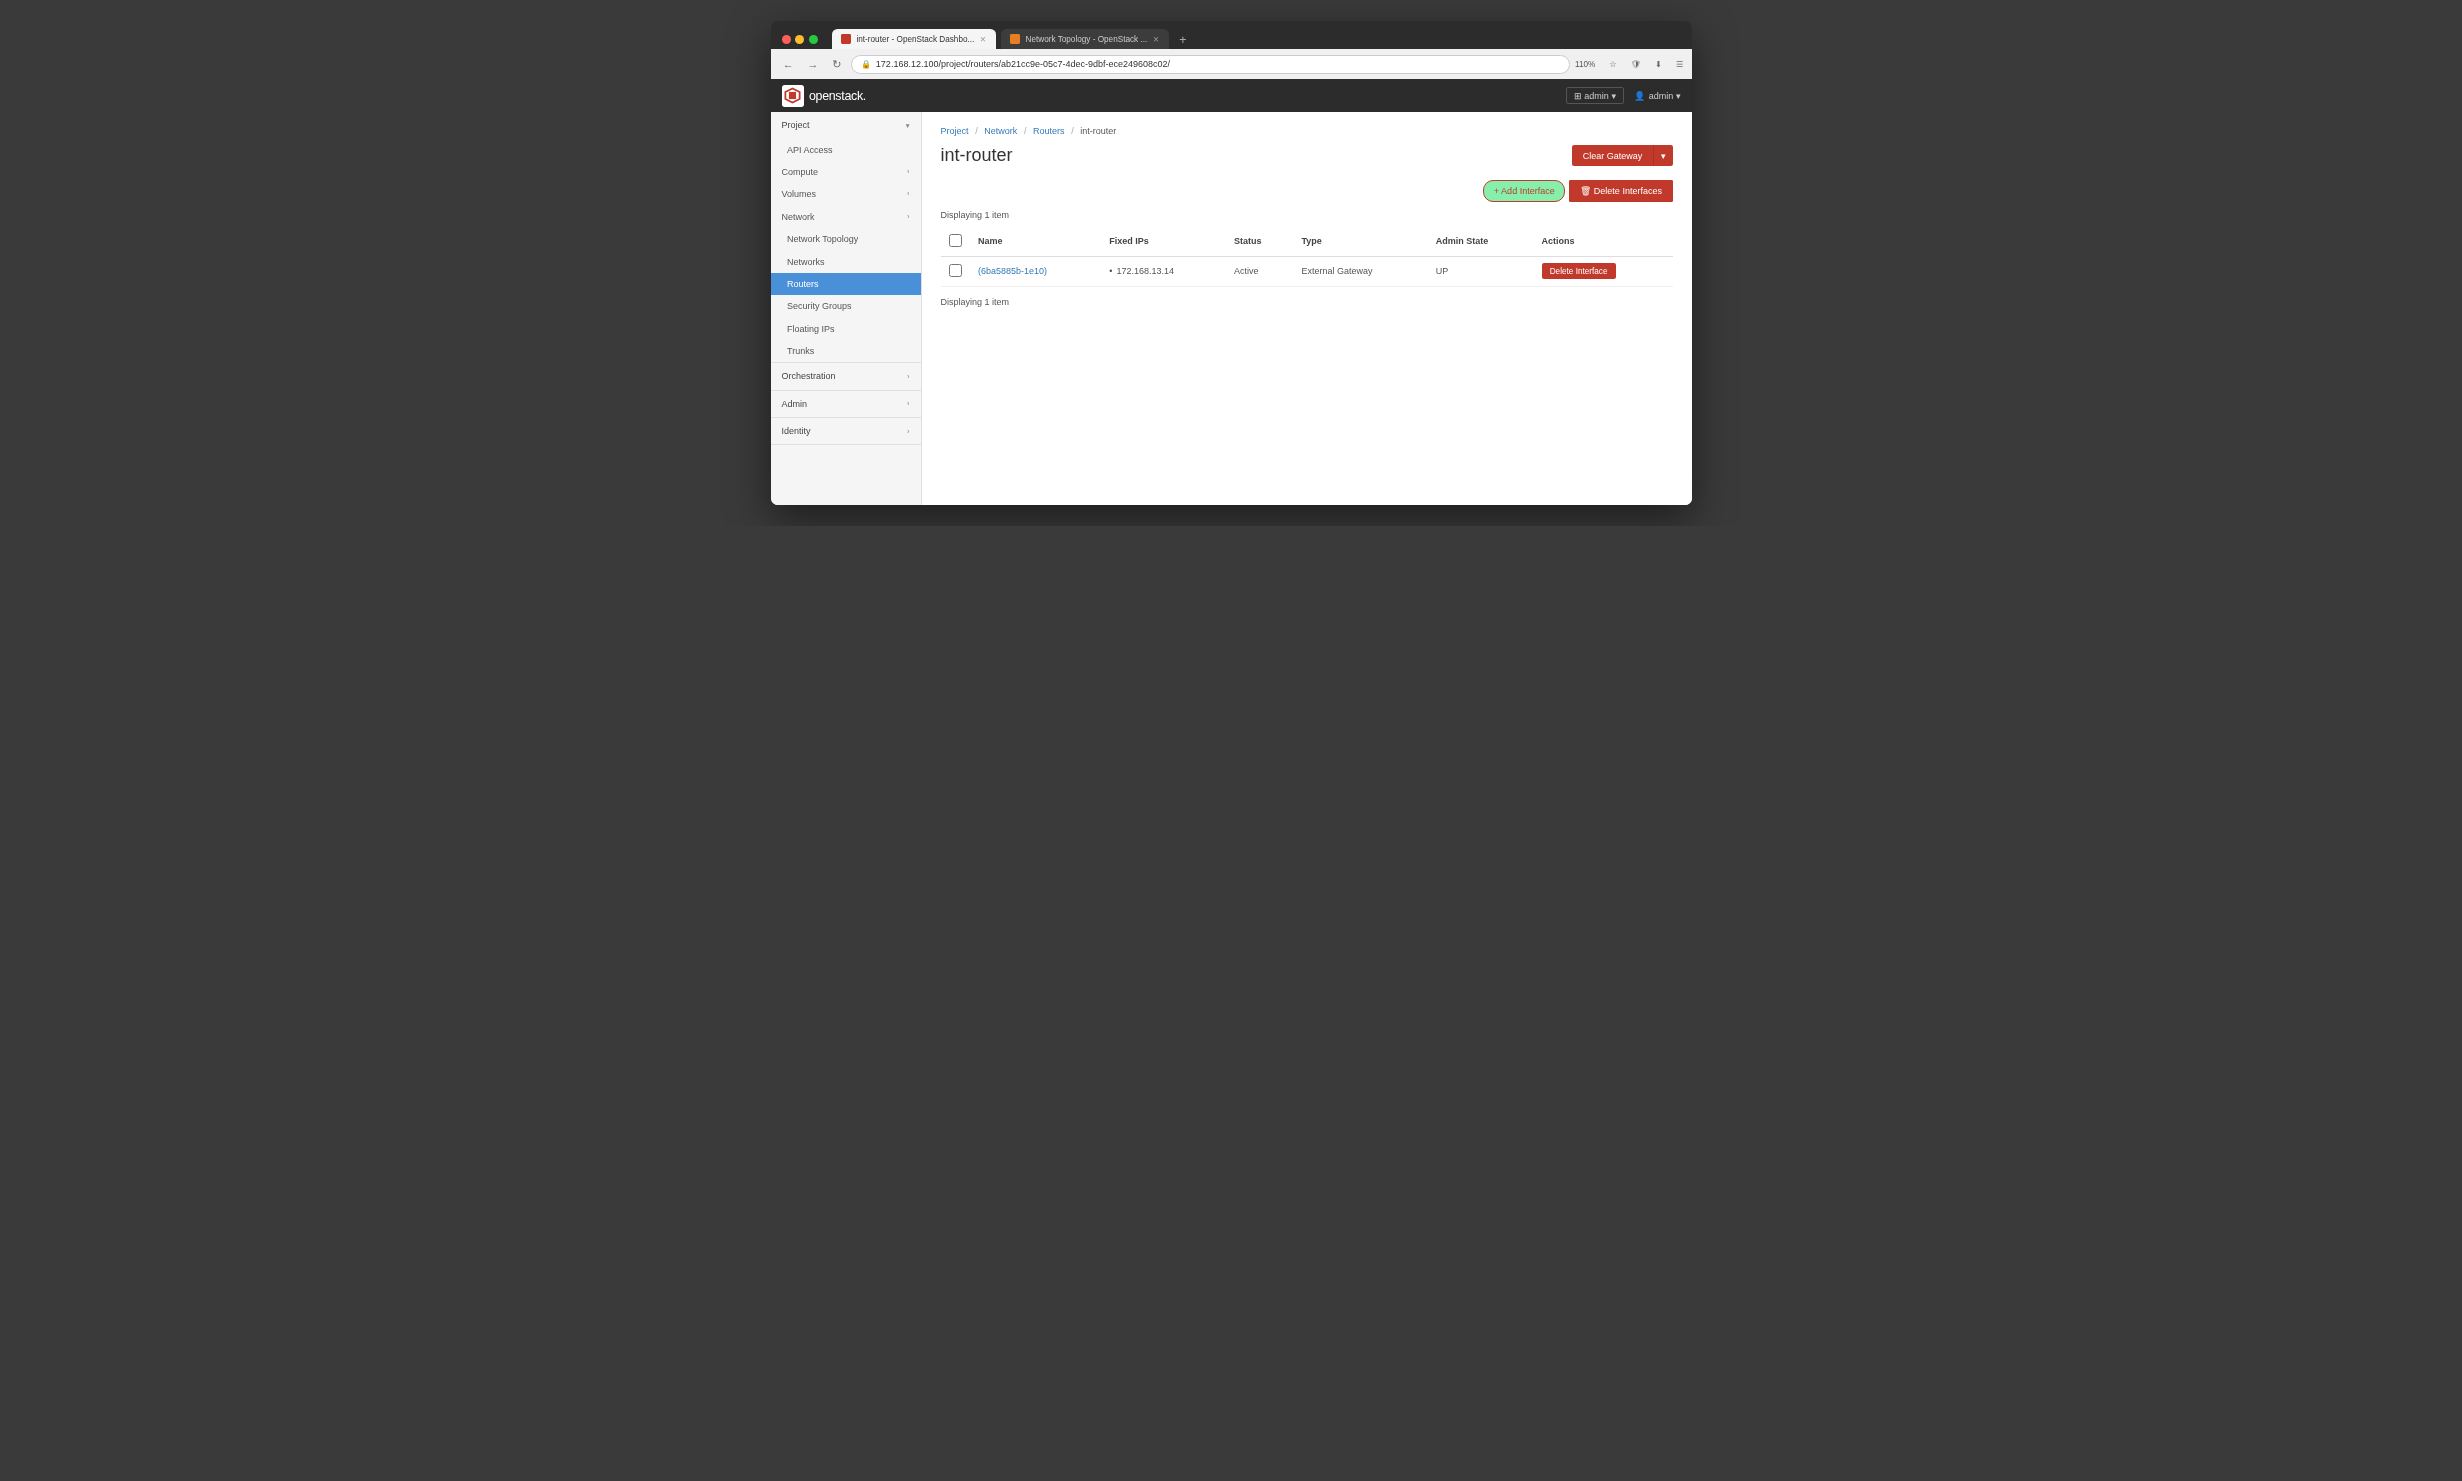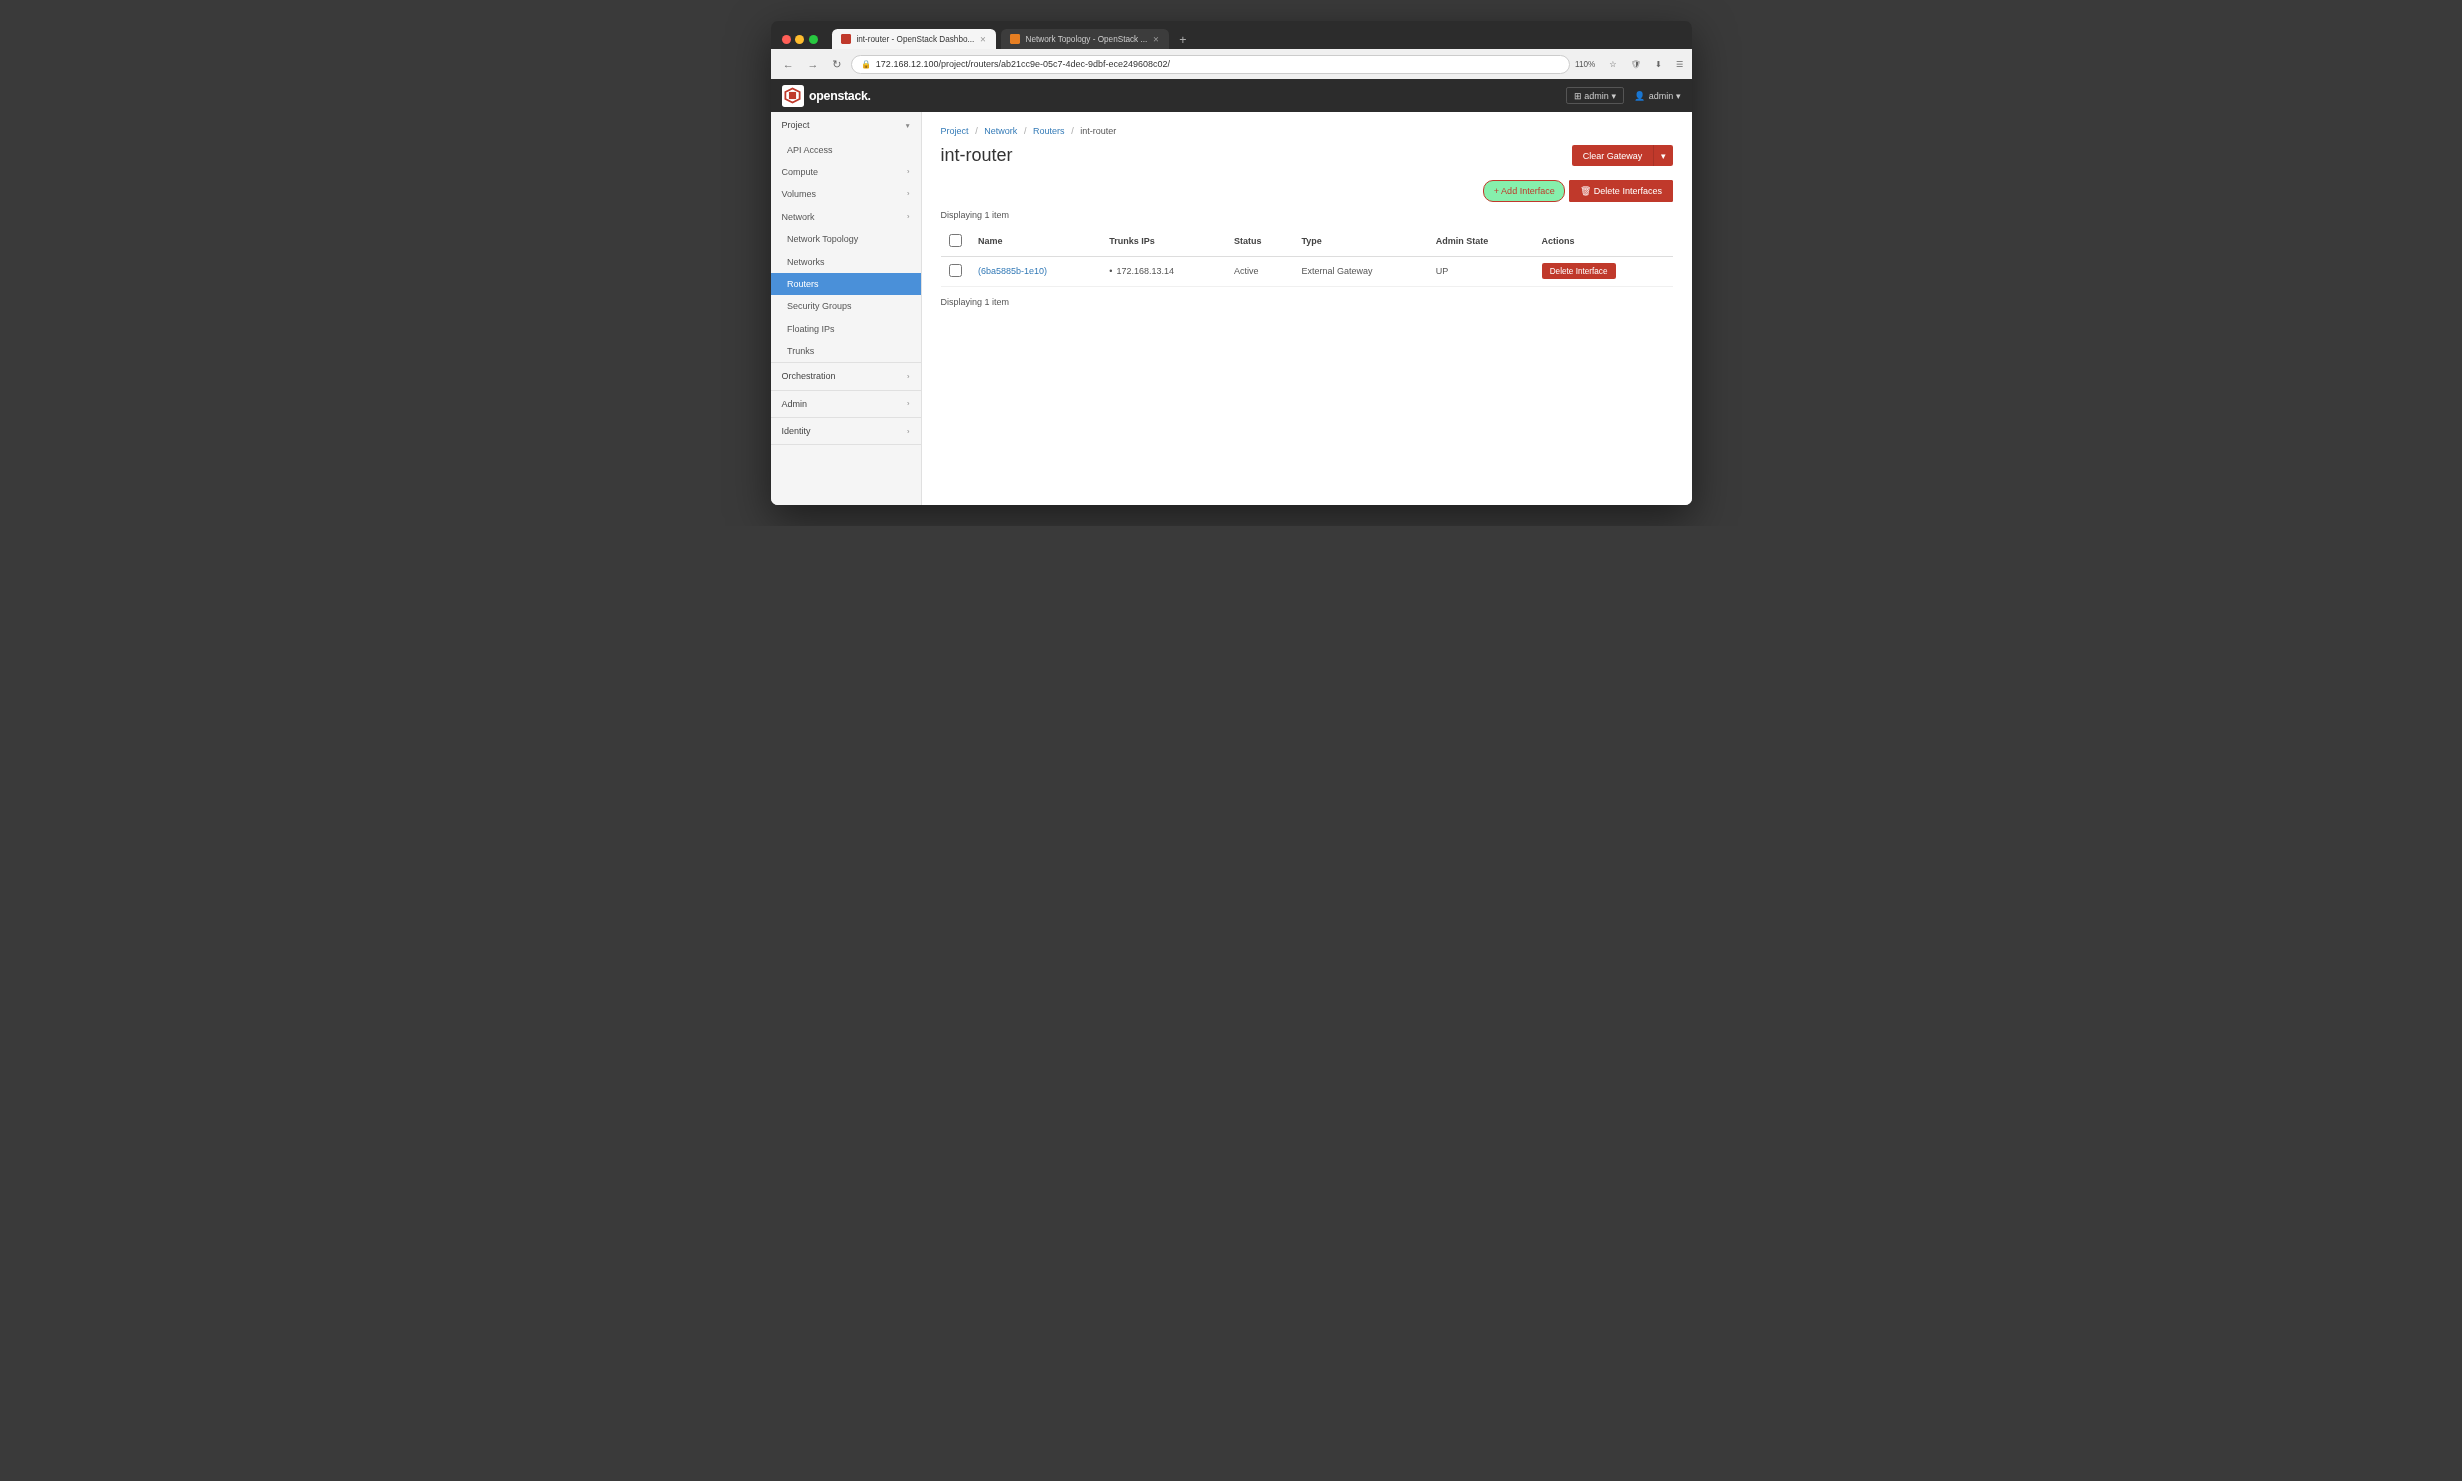--- a/index.html
+++ b/index.html
@@ -88,21 +88,21 @@
     }
     .brand { display: flex; align-items: center; gap: 5.5px; }
     .brand-logo {
       width: 22px; height: 22px;
       background: white;
       border-radius: 2.7px;
       display: flex; align-items: center; justify-content: center;
       overflow: hidden;
     }
     .brand-logo svg { width: 19px; height: 19px; }
-    .brand-name { color: white; font-size: 12.4px; font-weight: 700; letter-spacing: -0.3px; }
+    .brand-name { color: white; font-size: 12.4px; font-weight: 400; letter-spacing: -0.3px; }
     .top-nav-right { display: flex; align-items: center; gap: 11px; }
     .nav-user { color: #ccc; font-size: 9px; display: flex; align-items: center; gap: 2.7px; cursor: pointer; }
     .nav-project { color: #ccc; font-size: 9px; display: flex; align-items: center; gap: 2.7px; cursor: pointer; border: 0.7px solid #555; padding: 2.7px 6.9px; border-radius: 2.1px; }
 
     
     .main-layout { display: flex; flex: 1; }
 
     
     .sidebar {
       width: 151px;
@@ -409,21 +409,21 @@
         <table>
           <thead>
             <tr>
               <th class="th-check">
                 <input type="checkbox" style="">
               </th>
               <th>
                 <span>Name</span>
               </th>
               <th>
-                <span>Trunks IPs</span>
+                <span>Fixed IPs</span>
               </th>
               <th>
                 <span>Status</span>
               </th>
               <th>
                 <span>Type</span>
               </th>
               <th>
                 <span>Admin State</span>
               </th>

